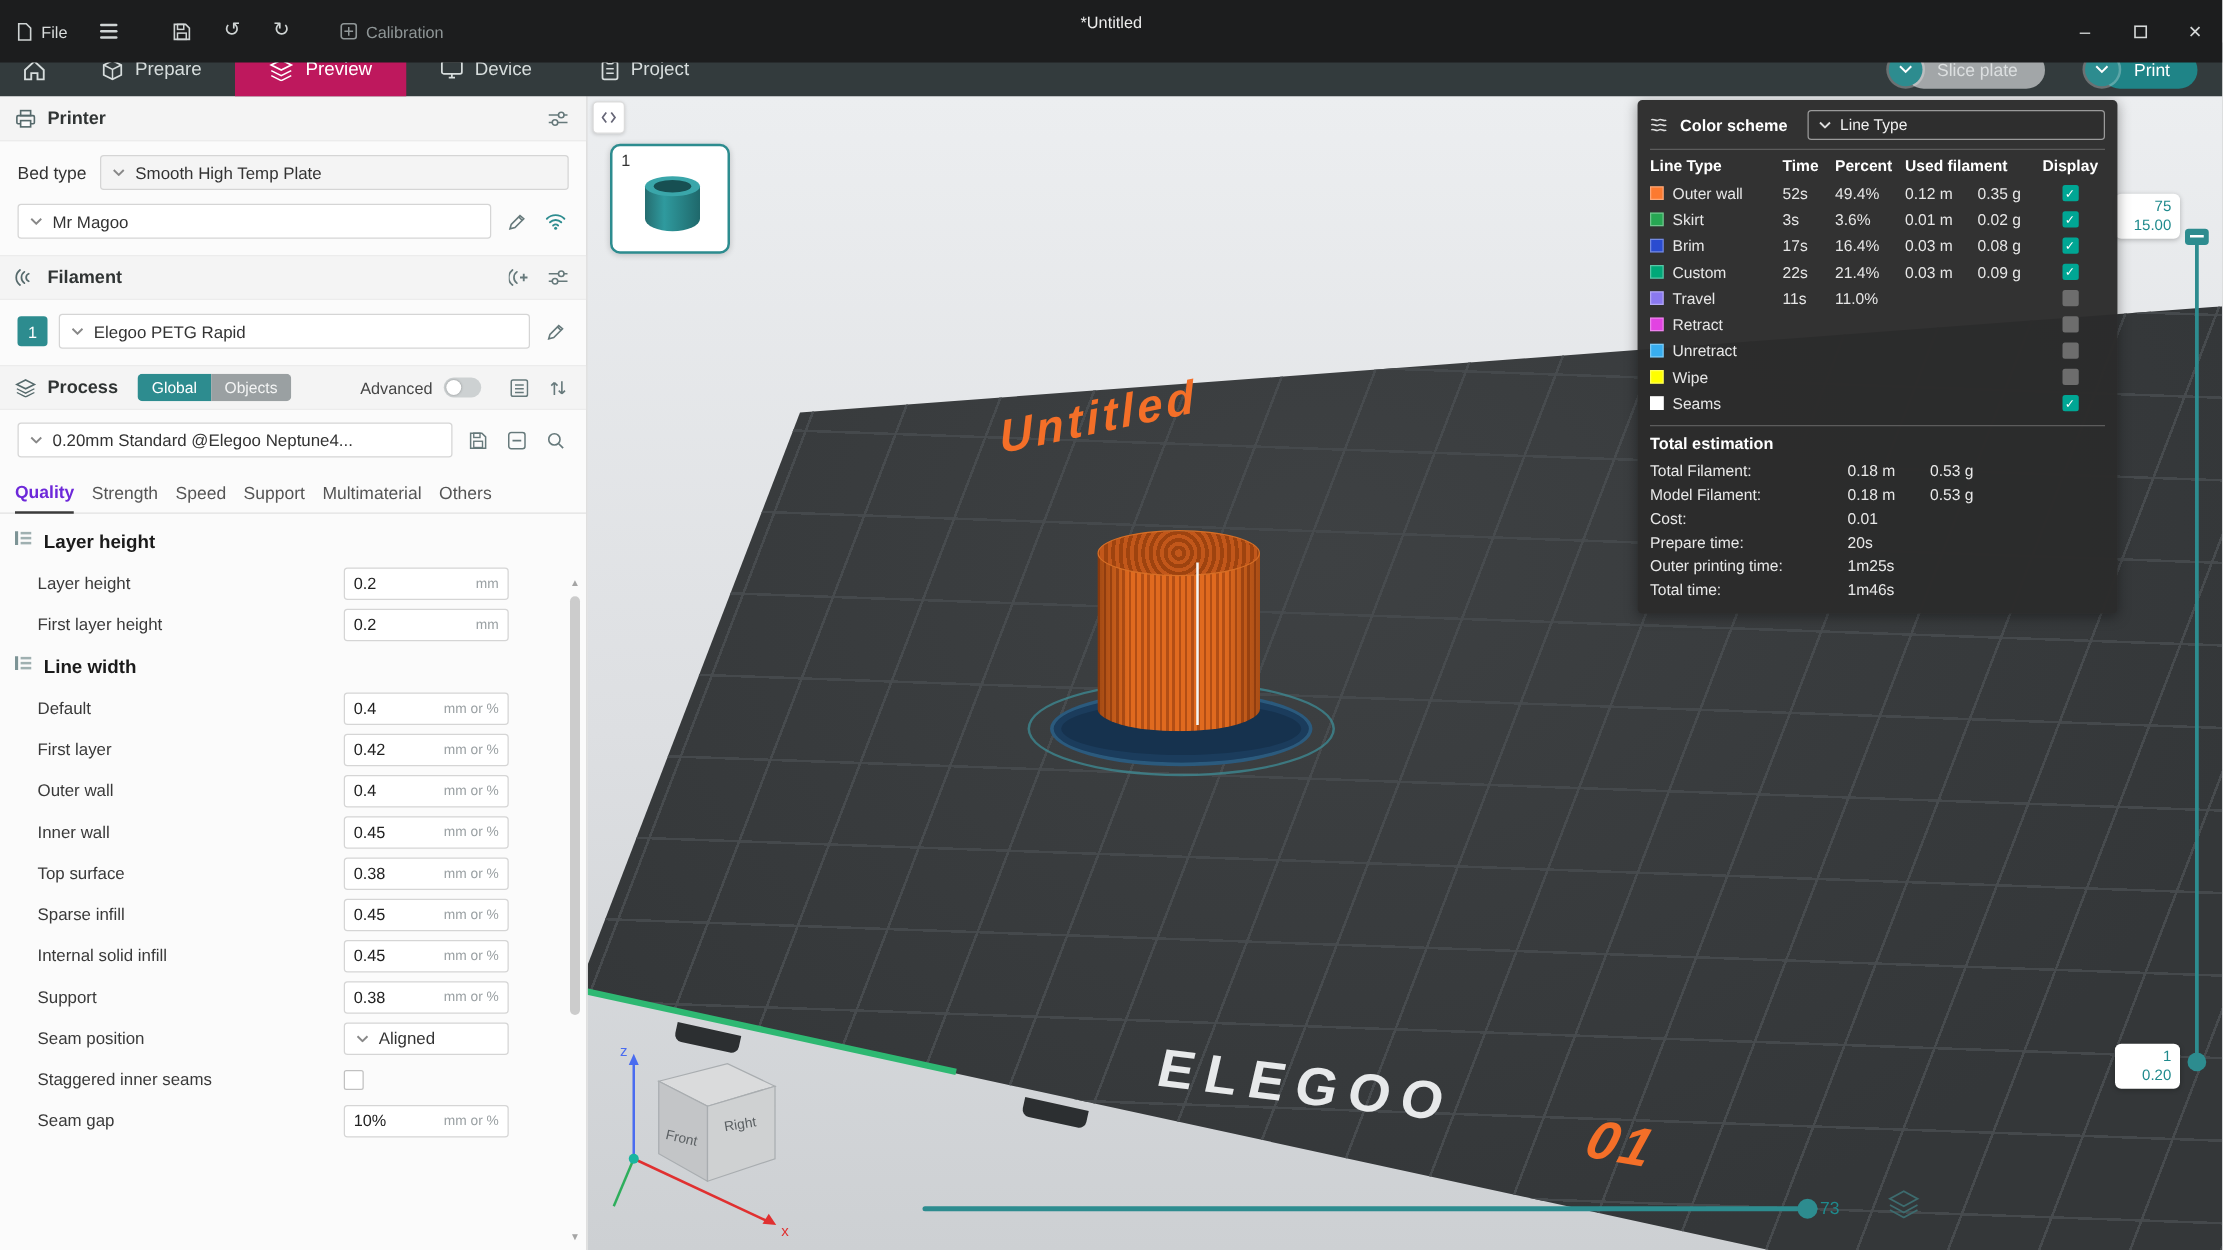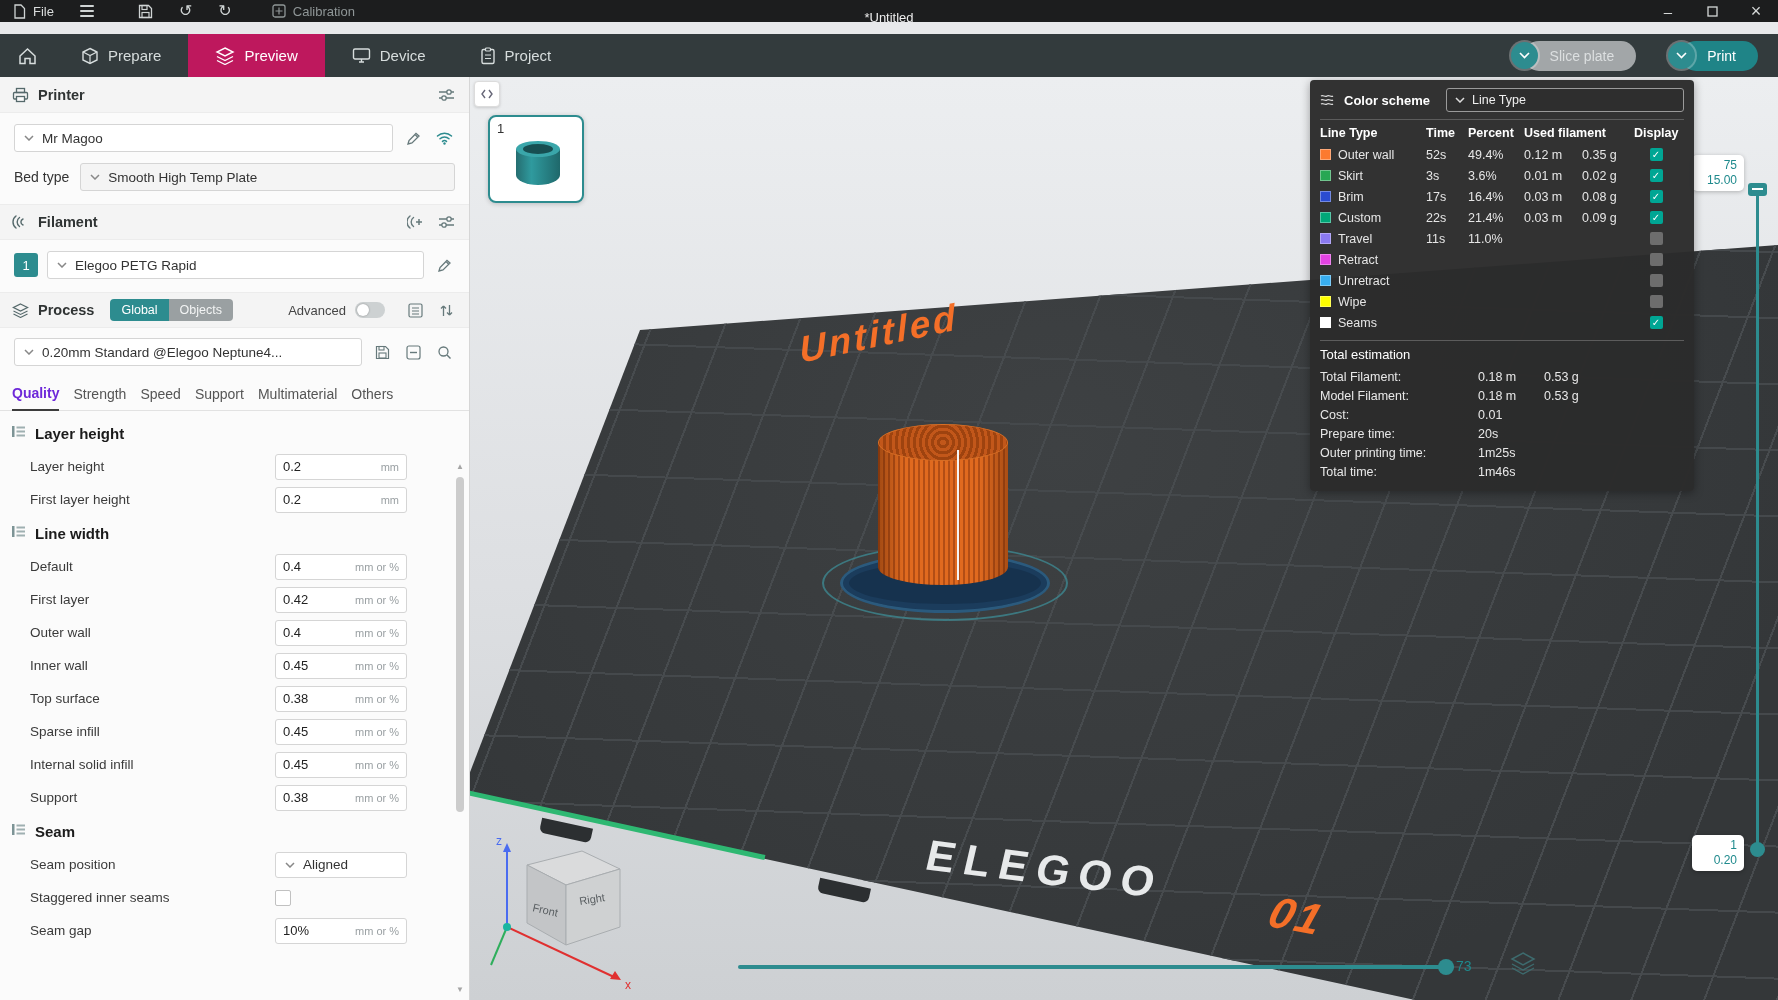--- a/index.html
+++ b/index.html
@@ -1,20 +1,20 @@
 <!DOCTYPE html>
 <html><head>
 <meta charset="utf-8">
 <style>
 *{margin:0;padding:0;box-sizing:border-box}
 html,body{background:#cfd1d4}
 .app{position:relative;width:1778px;height:1000px;font-family:"Liberation Sans",sans-serif;background:#e8e9eb;overflow:hidden}
 
 
-.titlebar{position:absolute;top:0;left:0;right:0;height:22px;background:#1c1d1e;display:flex;align-items:center;color:#d9dcdc;font-size:13px;z-index:50}
+.titlebar{position:absolute;top:0;left:0;right:0;height:50px;background:#1c1d1e;display:flex;align-items:center;color:#d9dcdc;font-size:13px;z-index:50}
 .tb-item{display:flex;align-items:center;gap:7px;padding:0 13px;height:100%}
 .burger{display:flex;flex-direction:column;gap:3px}
 .burger i{display:block;width:14px;height:2px;background:#cfd4d4;border-radius:1px}
 .tb-glyph{font-size:16px;color:#cfd4d4;line-height:1}
 .calib{color:#8f9697}
 .tb-title{position:absolute;left:50%;top:0;height:34px;display:flex;align-items:center;transform:translateX(-50%);color:#ededed}
 .tb-win{margin-left:auto;display:flex;height:100%}
 .tb-win>div{width:44px;display:flex;align-items:center;justify-content:center;color:#d5d8d8;font-size:15px}
 
 
@@ -109,21 +109,21 @@
 .leg-grid{display:grid;grid-template-columns:106px 42px 56px 58px 52px 44px;align-items:center}
 .hcell{font-size:12.5px;font-weight:bold;color:#fff;padding:6px 0 4px}
 .hcell.span2{grid-column:4/6}
 .hcell.c{text-align:center}
 .lcell{font-size:12.5px;color:#e6e6e6;height:21px;display:flex;align-items:center}
 .lname{gap:7px}
 .swatch{width:11px;height:11px;border:1px solid rgba(255,255,255,.35);flex:0 0 11px}
 .lcb{width:13px;height:13px;border-radius:2px;background:#6d6d6d;font-size:10px;color:#fff;display:flex;align-items:center;justify-content:center;margin:0 auto}
 .lcb.on{background:#00a694}
 .leg-div{height:1px;background:#5c5c5c;margin:7px 0 6px}
-.tot-title{font-size:13px;font-weight:normal;color:#fff;margin:1px 0 5px}
+.tot-title{font-size:13px;font-weight:bold;color:#fff;margin:1px 0 5px}
 .tot-grid{display:grid;grid-template-columns:158px 66px 66px}
 .tcell{font-size:12.5px;color:#e8e8e8;height:19px;display:flex;align-items:center}
 
 
 .vtrack{position:absolute;left:1286px;top:114px;width:3px;height:658px;background:#2d8c8f;z-index:9}
 .vhandle-top{position:absolute;left:1278px;top:106px;width:19px;height:13px;border-radius:3px;background:#2d8c8f;z-index:9}
 .vhandle-top::after{content:"";position:absolute;left:4px;top:5px;width:11px;height:2px;background:#fff}
 .vhandle-bot{position:absolute;left:1280px;top:765px;width:15px;height:15px;border-radius:50%;background:#2d8c8f;z-index:9}
 .vlabel{position:absolute;width:52px;background:#fff;border-radius:5px;box-shadow:0 1px 4px rgba(0,0,0,.25);padding:3px 7px;text-align:right;color:#1f8a8d;font-size:12px;line-height:15px;z-index:9}
 .vlabel.top{left:1222px;top:78px}
@@ -254,46 +254,46 @@
       <span class="mini-icon">
         <svg width="17" height="14" viewBox="0 0 17 14">
             <path d="M1 4h15M1 10h15" stroke="#66797b" stroke-width="1.3"></path>
             <circle cx="11" cy="4" r="2.2" fill="#fbfbfb" stroke="#66797b" stroke-width="1.3"></circle>
             <circle cx="6" cy="10" r="2.2" fill="#fbfbfb" stroke="#66797b" stroke-width="1.3"></circle>
           </svg>
       </span>
     </div>
     <div class="sidebody">
       <div class="row">
+        <span class="bed-label">Bed type</span>
+        <div class="selectbox grow" style="background:#f4f4f4">
+          <svg width="10" height="6" viewBox="0 0 10 6">
+              <polyline points="1,1 5,5 9,1" fill="none" stroke="#888" stroke-width="1.5"></polyline>
+            </svg>
+          <span>Smooth High Temp Plate</span>
+        </div>
+      </div>
+      <div class="row">
         <div class="selectbox grow">
           <svg width="10" height="6" viewBox="0 0 10 6">
               <polyline points="1,1 5,5 9,1" fill="none" stroke="#888" stroke-width="1.5"></polyline>
             </svg>
           <span>Mr Magoo</span>
         </div>
         <span class="mini-icon">
           <svg width="15" height="15" viewBox="0 0 15 15">
               <path d="M2 13l1-3.5 7-7L13 5l-7 7zM9 3.5L11.5 6" fill="none" stroke="#66797b" stroke-width="1.3"></path>
             </svg>
         </span>
         <span class="mini-icon">
           <svg width="17" height="14" viewBox="0 0 17 14">
               <path d="M1.5 5a10 10 0 0 1 14 0M4 7.8a6.5 6.5 0 0 1 9 0M6.5 10.4a3 3 0 0 1 4 0" fill="none" stroke="#2d8c8f" stroke-width="1.5" stroke-linecap="round"></path>
               <circle cx="8.5" cy="12.5" r="1.2" fill="#2d8c8f"></circle>
             </svg>
         </span>
-      </div>
-      <div class="row">
-        <span class="bed-label">Bed type</span>
-        <div class="selectbox grow" style="background:#f4f4f4">
-          <svg width="10" height="6" viewBox="0 0 10 6">
-              <polyline points="1,1 5,5 9,1" fill="none" stroke="#888" stroke-width="1.5"></polyline>
-            </svg>
-          <span>Smooth High Temp Plate</span>
-        </div>
       </div>
     </div>
 
     <div class="sec-head">
       <svg width="17" height="16" viewBox="0 0 17 16">
           <path d="M4 2a7.5 7.5 0 0 0 0 12M7.5 3.5a5.5 5.5 0 0 0 0 9M11 5a3.2 3.2 0 0 0 0 6" fill="none" stroke="#55696b" stroke-width="1.4" stroke-linecap="round"></path>
         </svg>
       <span class="sec-title">Filament</span>
       <span class="flex"></span>
       <span class="mini-icon">
@@ -490,29 +490,20 @@
           </div>
         </div>
         <div class="prow">
           <span class="plabel">Support</span>
           <div class="pctrl">
             <div class="pinput">
               <span class="pval">0.38</span>
               <span class="punit">mm or %</span>
             </div>
           </div>
-        </div>
-        <div class="pgroup-head">
-          <span><svg width="15" height="15" viewBox="0 0 15 15">
-              <rect x="1" y="2" width="2.5" height="11" fill="#7d9496"></rect>
-              <rect x="5.5" y="2.5" width="8.5" height="2" fill="#9fb0b1"></rect>
-              <rect x="5.5" y="6.5" width="8.5" height="2" fill="#9fb0b1"></rect>
-              <rect x="5.5" y="10.5" width="8.5" height="2" fill="#9fb0b1"></rect>
-            </svg></span>
-          <span class="gtitle">Seam</span>
         </div>
         <div class="prow">
           <span class="plabel">Seam position</span>
           <div class="pctrl">
             <div class="selectbox pselect">
               <svg width="10" height="6" viewBox="0 0 10 6">
                 <polyline points="1,1 5,5 9,1" fill="none" stroke="#888" stroke-width="1.5"></polyline>
               </svg>
               <span>Aligned</span>
             </div>

